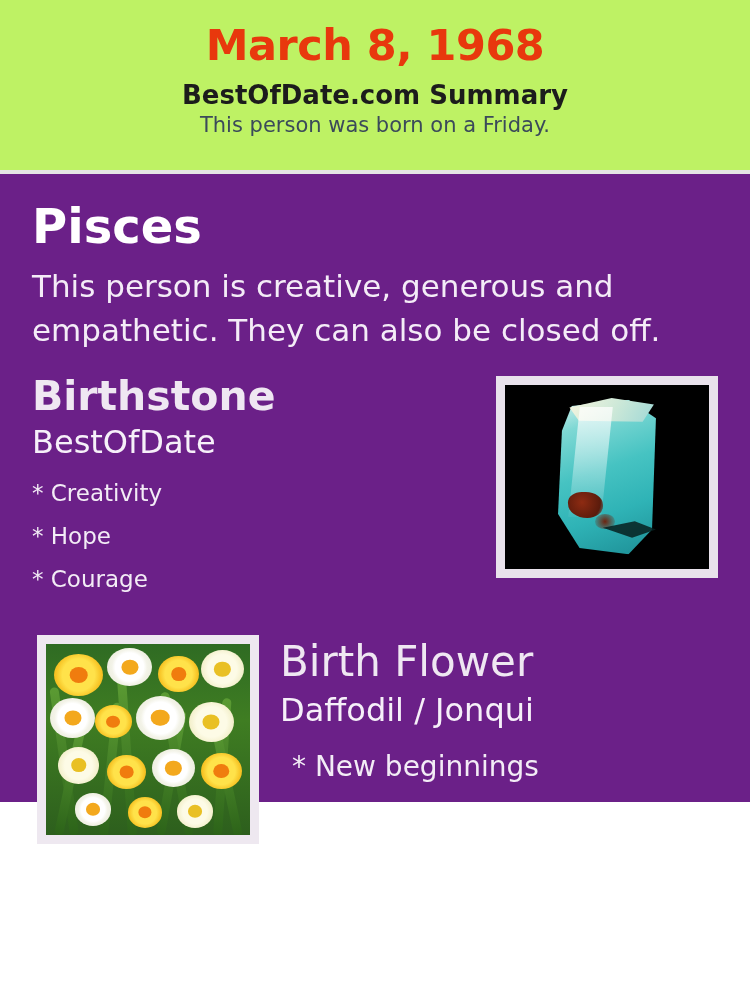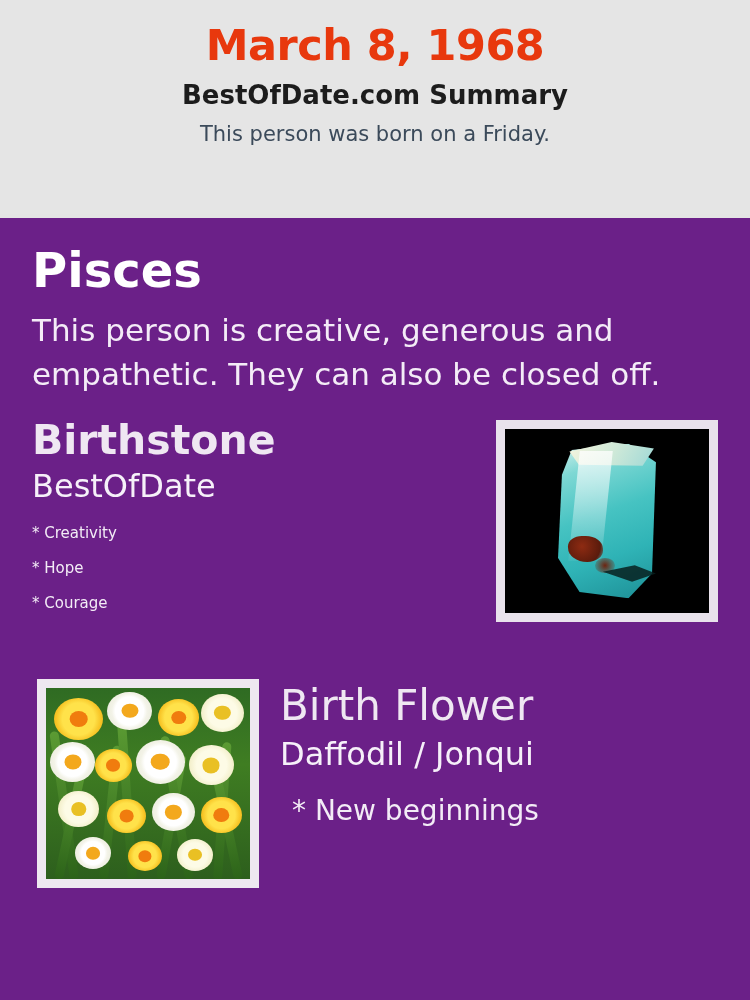--- a/index.html
+++ b/index.html
@@ -15,52 +15,52 @@
 
   .page {
     position: relative;
     width: 750px;
     height: 1000px;
     background: #ffffff;
   }
 
   
   .header {
-    background: #e5e5e5;
+    background: #bef264;
     padding: 24px 20px 16px 20px;
     text-align: center;
     border-bottom: 4px solid #e4e4e4;
-    height: 218px;
+    height: 174px;
   }
   .header-date {
     color: #e8380d;
     font-size: 43px;
     font-weight: bold;
     line-height: 1.0;
     letter-spacing: -0.5px;
   }
   .header-sub {
     color: #1c1c1c;
     font-size: 26px;
     font-weight: bold;
     margin-top: 14px;
     line-height: 1.1;
   }
   .header-note {
     color: #3b4a5a;
     font-size: 21px;
-    margin-top: 13px;
+    margin-top: 4px;
     line-height: 1.1;
   }
 
   
   .body-panel {
     background: #6b2088;
     padding: 28px 32px 0 32px;
-    height: 818px;
+    height: 628px;
     position: relative;
   }
 
   .sign-name {
     color: #ffffff;
     font-size: 48px;
     font-weight: bold;
     line-height: 1.0;
     margin-bottom: 14px;
   }
@@ -86,21 +86,21 @@
   }
   .block-sub {
     color: #f6f0f9;
     font-size: 32px;
     line-height: 1.1;
     margin-top: 8px;
   }
   .bullets { margin-top: 12px; }
   .bullet {
     color: #f3ecf6;
-    font-size: 15px;
+    font-size: 23px;
     line-height: 1.0;
     padding: 10px 0 10px 0;
   }
 
   .stone-img-frame {
     position: absolute;
     right: 0;
     top: 0;
     width: 222px;
     height: 202px;

